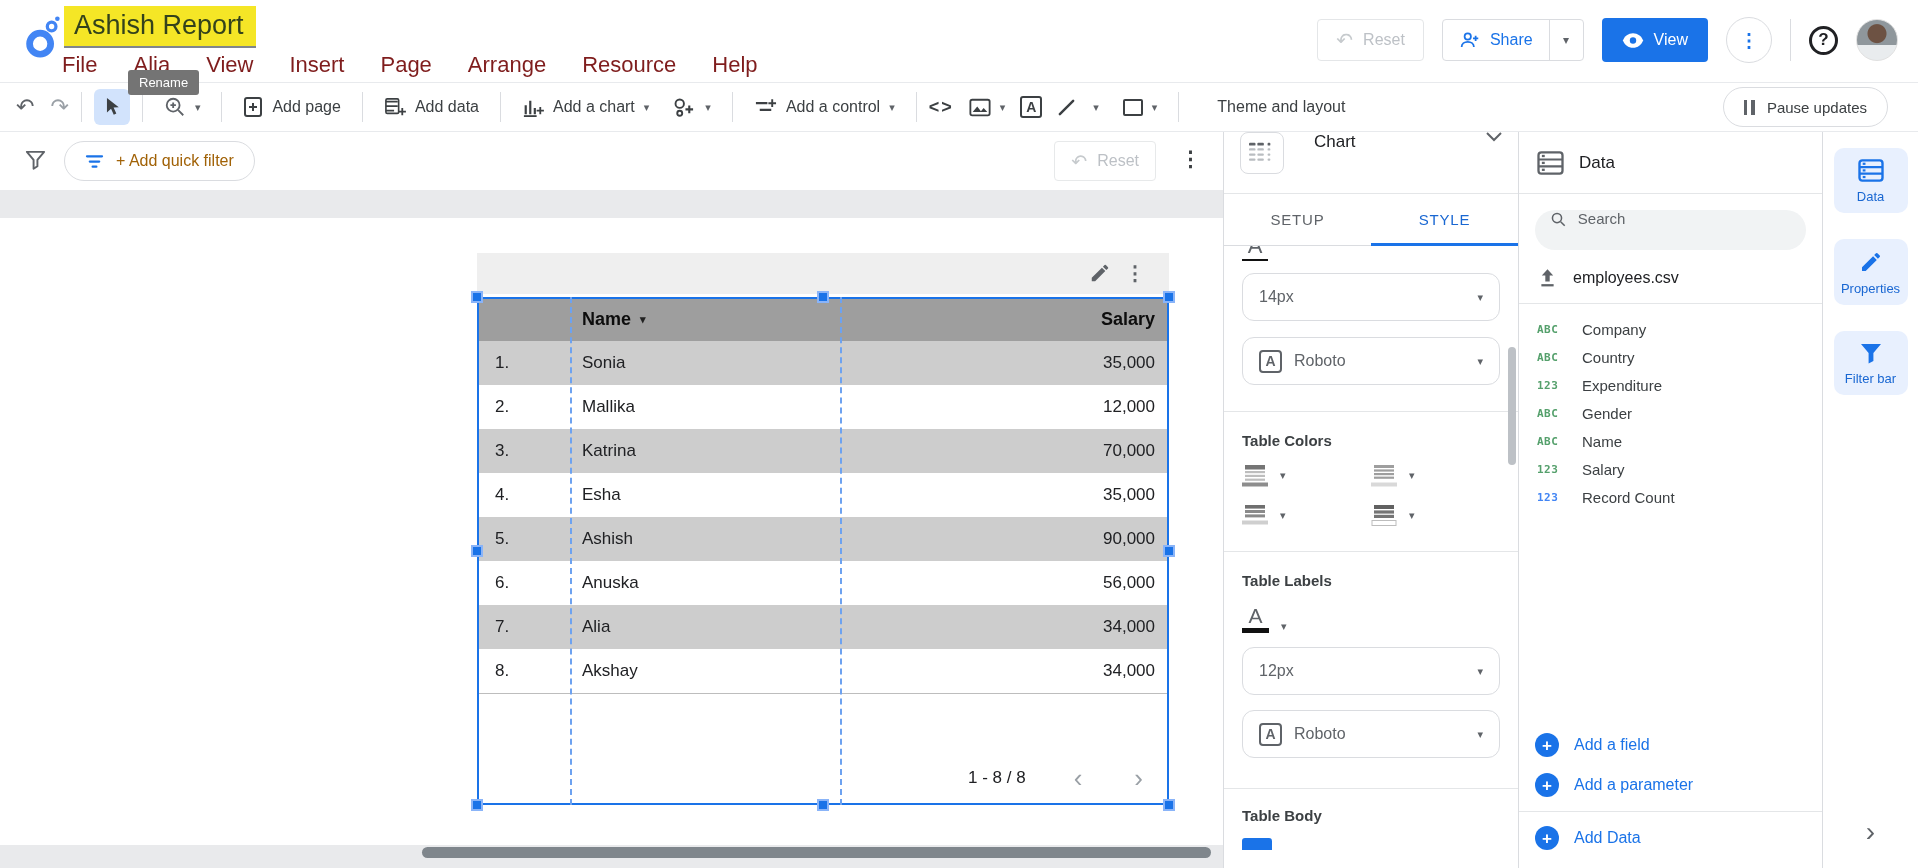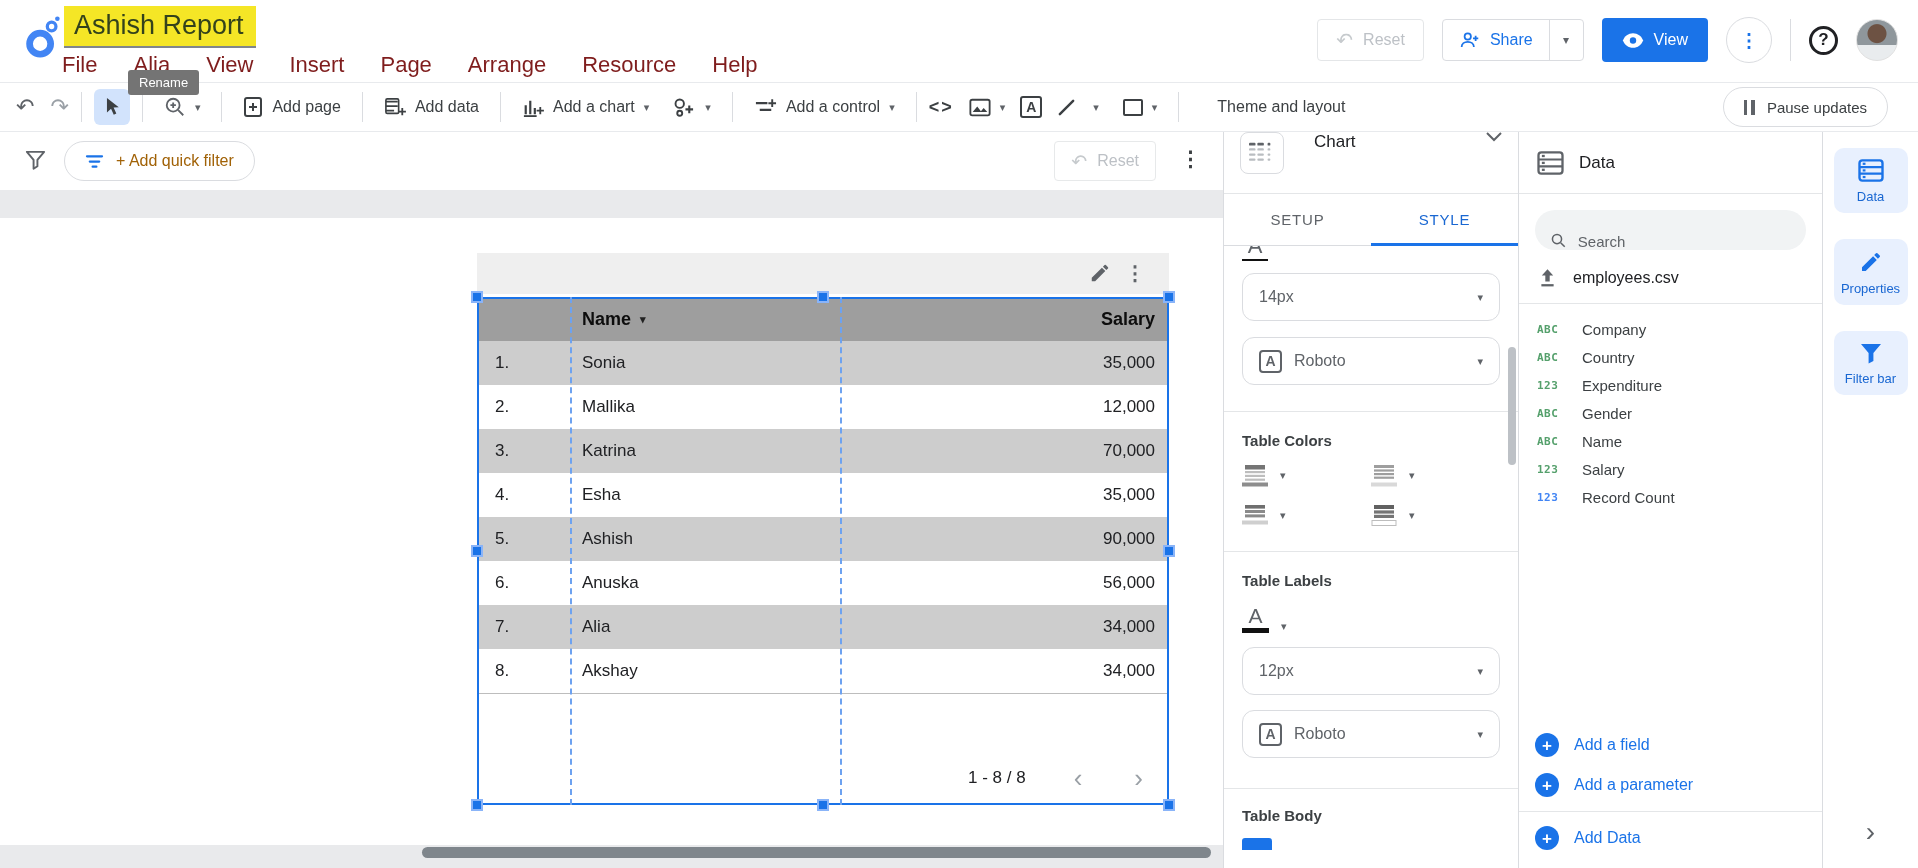--- a/index.html
+++ b/index.html
@@ -105,21 +105,21 @@
   .a-ctl { display:flex; align-items:end; gap:12px; }
   .a-ctl .aw { text-align:center; }
   .a-ctl .ag2 { font-size:21px; color:#5f6368; line-height:1; }
   .a-ctl .abar2 { width:27px; height:5px; background:#111; margin-top:2px; }
   .body-swatch { width:30px; height:12px; background:#1a73e8; border-radius:3px 3px 0 0; }
   .cp-scroll { position:absolute; right:2px; top:215px; width:8px; height:118px; background:#bdc1c6; border-radius:4px; }
 
   
   .data-panel { position:absolute; top:132px; left:1519px; width:303px; height:736px; background:#fff; z-index:6; }
   .dp-head { height:62px; border-bottom:1px solid #e4e6e8; display:flex; align-items:center; gap:15px; padding:0 18px; font-size:17px; color:#202124; }
-  .search { margin:16px 16px 0; height:40px; background:#f1f3f4; border-radius:20px; display:flex; align-items:flex-end; gap:11px; padding:0 15px; }
+  .search { margin:16px 16px 0; height:40px; background:#f1f3f4; border-radius:20px; display:flex; align-items:flex-start; gap:11px; padding:0 15px; }
   .search input { border:0; outline:0; background:transparent; font-size:15px; color:#202124; width:100%; font-family:inherit; }
   .search input::placeholder { color:#5f6368; }
   .src-row { margin-top:18px; padding:0 18px 15px; display:flex; align-items:center; gap:15px; font-size:16px; color:#202124; border-bottom:1px solid #e4e6e8; }
   .fields { padding:11px 18px 0; }
   .field { height:28px; display:flex; align-items:center; gap:15px; }
   .chip { width:30px; font-family:"DejaVu Sans Mono", monospace; font-size:11px; font-weight:bold; letter-spacing:0.5px; color:#55a06c; }
   .chip.blue { color:#4285f4; }
   .fname { font-size:15px; color:#3c4043; }
   .dp-actions { position:absolute; bottom:0; left:0; right:0; padding-bottom:10px; }
   .action { display:flex; align-items:center; gap:15px; padding:8px 16px; color:#1a73e8; font-size:16px; }

